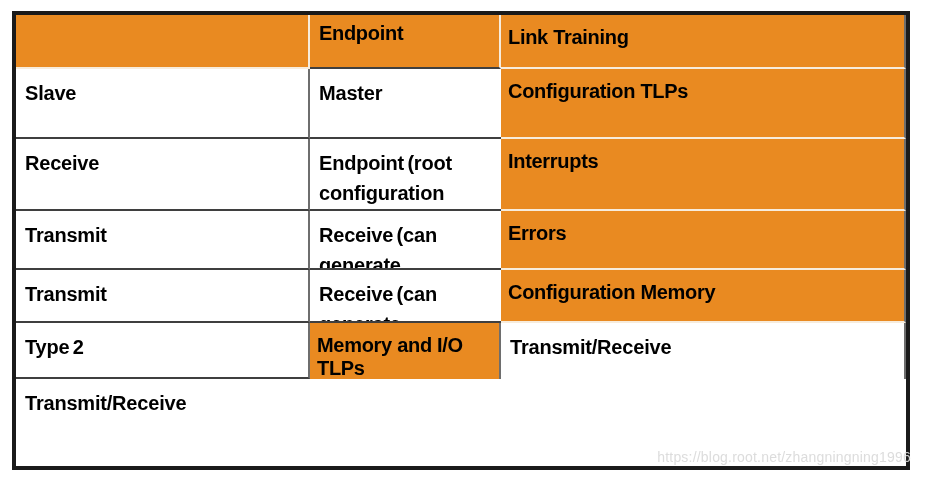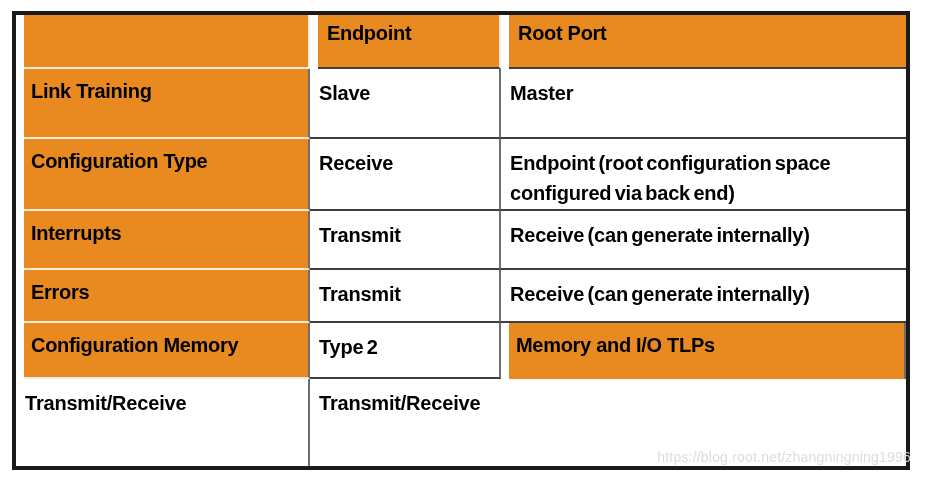--- a/index.html
+++ b/index.html
@@ -31,21 +31,20 @@
     grid-template-rows: 54px 70px 72px 59px 53px 56px 1fr;
   }
   .cell {
     box-sizing: border-box;
     overflow: hidden;
     color: #000000;
   }
   
   .orange {
     background: #E98A21;
-    margin-left: 8px;
   }
   
   .th {
     font-size: 20px;
     font-weight: bold;
     letter-spacing: -0.3px;
     padding: 7px 6px 0 9px;
   }
   .th.corner { border-right: 2px solid #F7ECDC; border-bottom: 2px solid #F7ECDC; }
   .th.mid    { border-right: 2px solid #F7ECDC; border-bottom: 2px solid #3F3F3F; }
@@ -88,27 +87,26 @@
 </style>
 </head>
 <body>
 
 <div class="stage">
 
   <div class="cmp-table">
 
     <div class="cell orange th corner"></div>
     <div class="cell orange th mid">Endpoint</div>
-    <div class="cell orange th last">Root Port</div>
 
     <div class="cell orange rl">Link Training</div>
     <div class="cell td mid">Slave</div>
     <div class="cell td">Master</div>
 
-    <div class="cell orange rl">Configuration Type</div>
+    <div class="cell orange rl">Configuration TLPs</div>
     <div class="cell td mid">Receive</div>
     <div class="cell td">Endpoint (root configuration space
 configured via back end)</div>
 
     <div class="cell orange rl">Interrupts</div>
     <div class="cell td mid">Transmit</div>
     <div class="cell td">Receive (can generate internally)</div>
 
     <div class="cell orange rl">Errors</div>
     <div class="cell td mid">Transmit</div>

